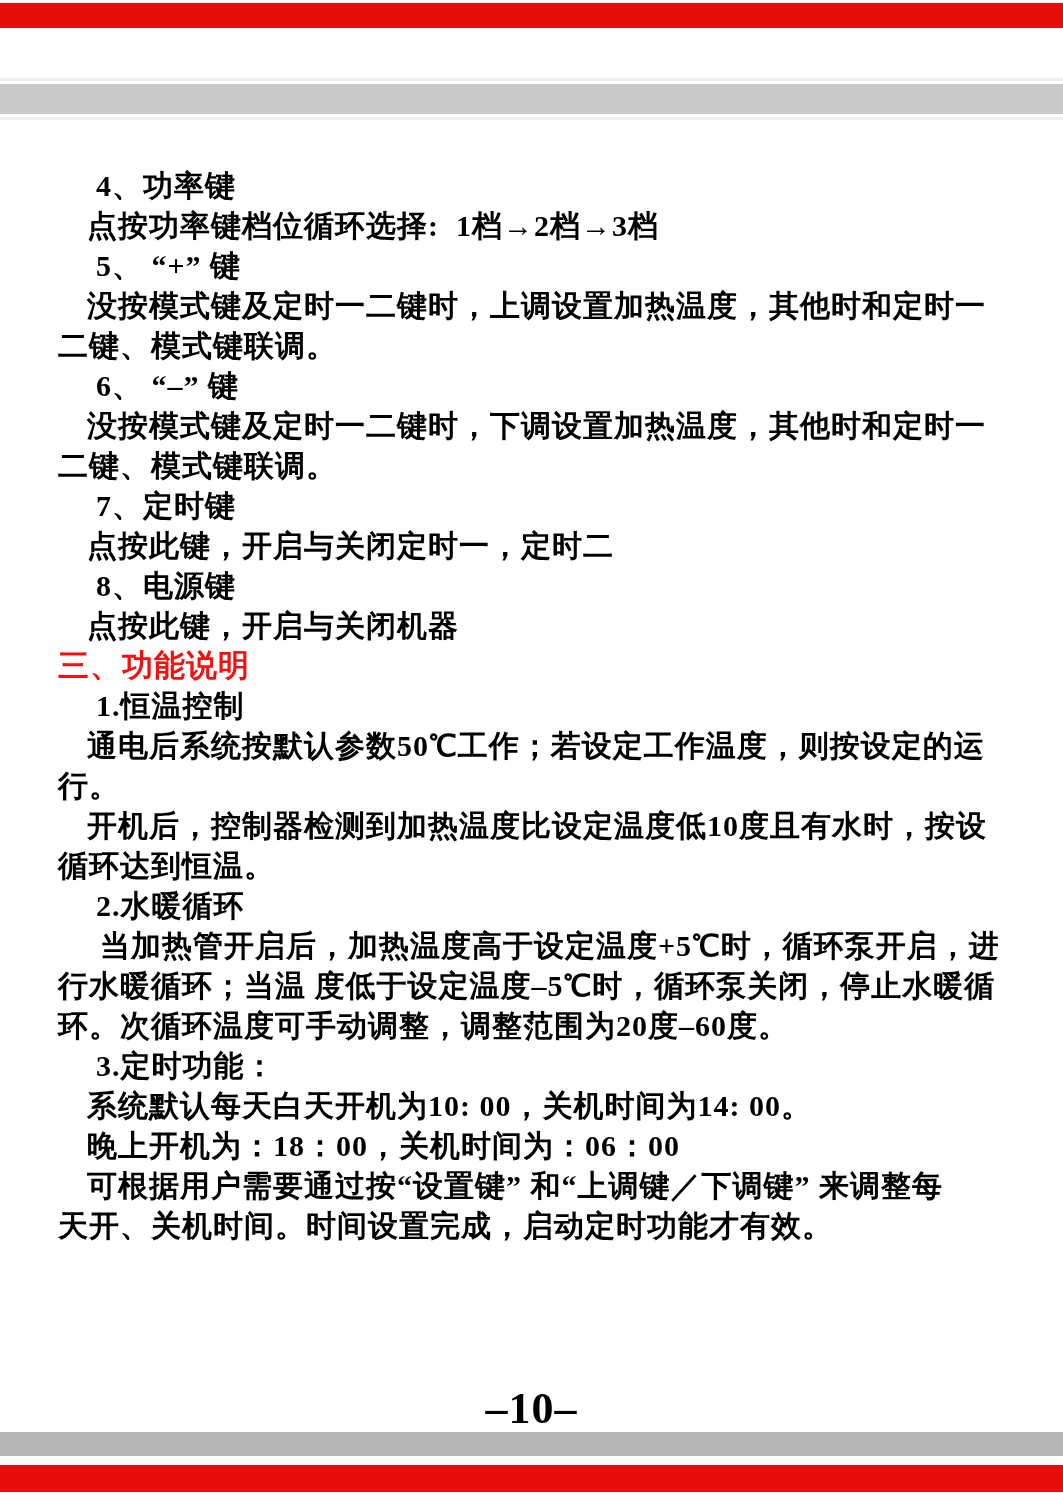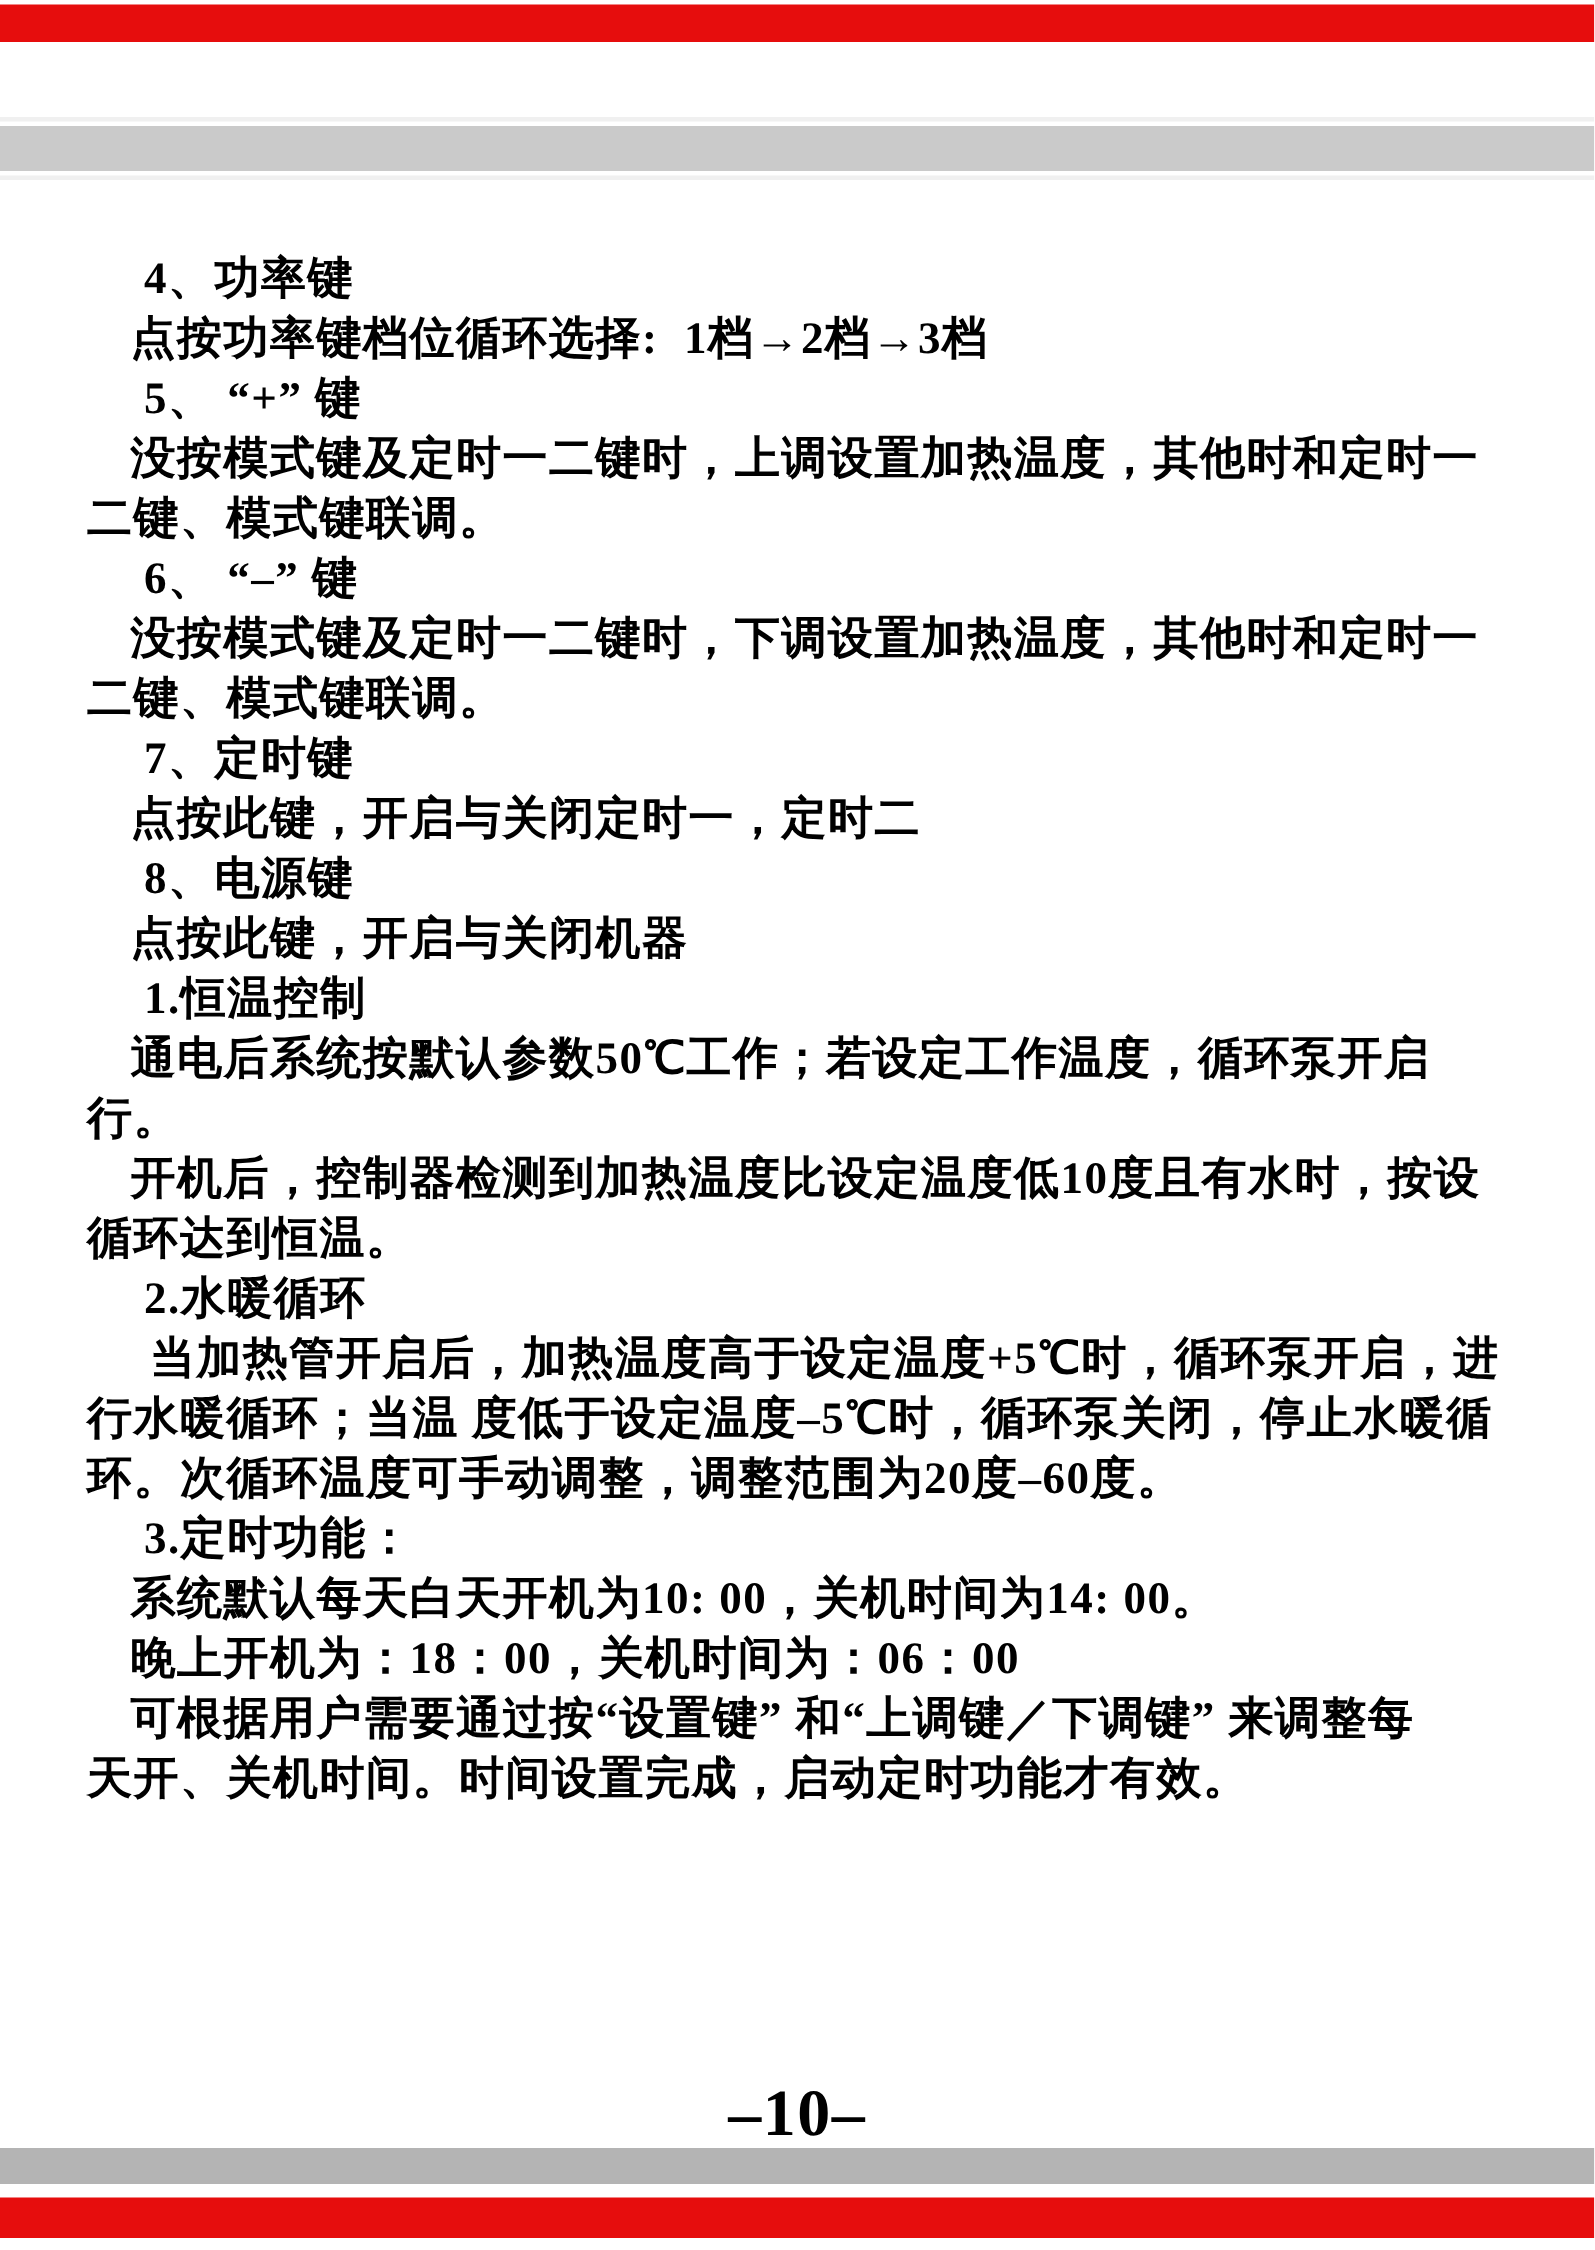--- a/index.html
+++ b/index.html
@@ -70,22 +70,23 @@
     <div class="ln h">5、 “+” 键</div>
     <div class="ln p">没按模式键及定时一二键时，上调设置加热温度，其他时和定时一</div>
     <div class="ln">二键、模式键联调。</div>
     <div class="ln h">6、 “–” 键</div>
     <div class="ln p">没按模式键及定时一二键时，下调设置加热温度，其他时和定时一</div>
     <div class="ln">二键、模式键联调。</div>
     <div class="ln h">7、定时键</div>
     <div class="ln p">点按此键，开启与关闭定时一，定时二</div>
     <div class="ln h">8、电源键</div>
     <div class="ln p">点按此键，开启与关闭机器</div>
+    <div class="ln red">三、功能说明</div>
     <div class="ln h">1.恒温控制</div>
-    <div class="ln p">通电后系统按默认参数50℃工作；若设定工作温度，循环泵开启</div>
+    <div class="ln p">通电后系统按默认参数50℃工作；若设定工作温度，则按设定的运</div>
     <div class="ln">行。</div>
     <div class="ln p">开机后，控制器检测到加热温度比设定温度低10度且有水时，按设</div>
     <div class="ln">循环达到恒温。</div>
     <div class="ln h">2.水暖循环</div>
     <div class="ln p2">当加热管开启后，加热温度高于设定温度+5℃时，循环泵开启，进</div>
     <div class="ln">行水暖循环；当温 度低于设定温度–5℃时，循环泵关闭，停止水暖循</div>
     <div class="ln">环。次循环温度可手动调整，调整范围为20度–60度。</div>
     <div class="ln h">3.定时功能：</div>
     <div class="ln p">系统默认每天白天开机为10: 00，关机时间为14: 00。</div>
     <div class="ln p">晚上开机为：18：00，关机时间为：06：00</div>

